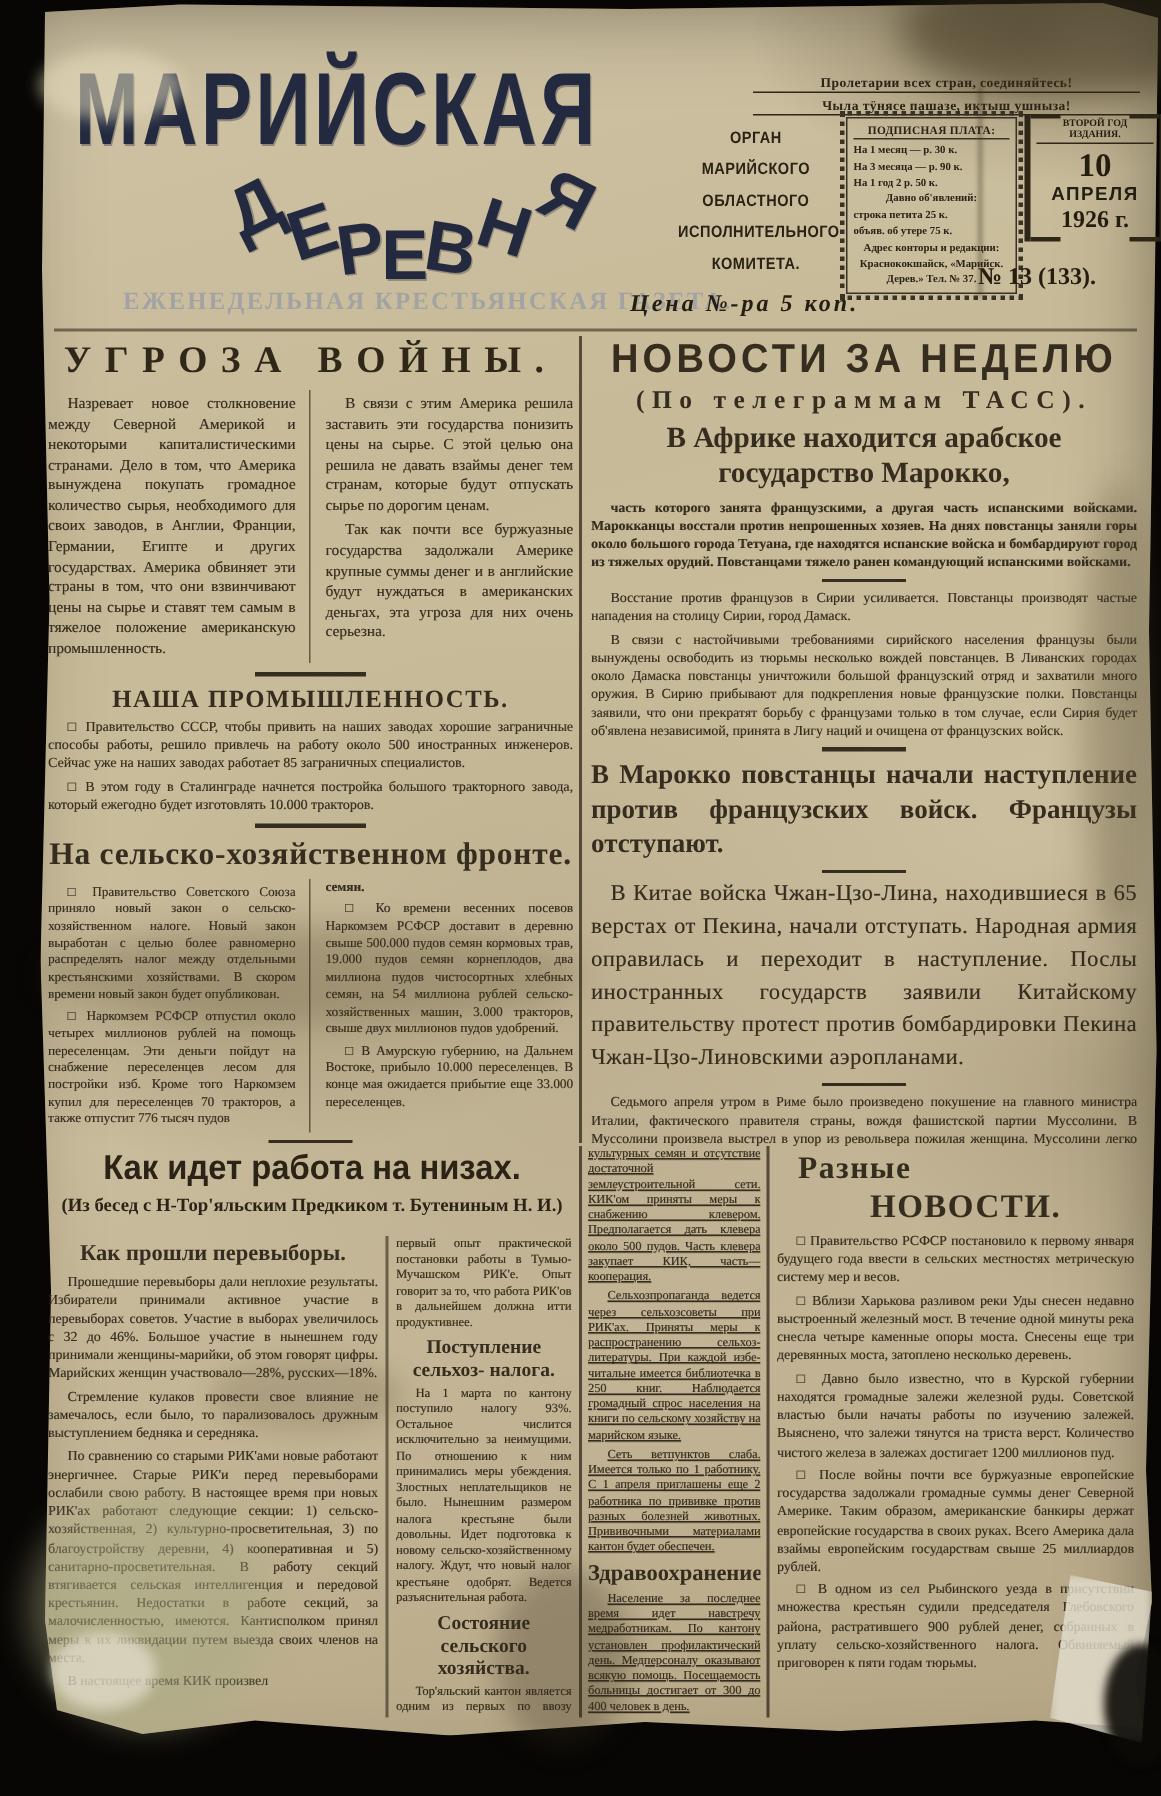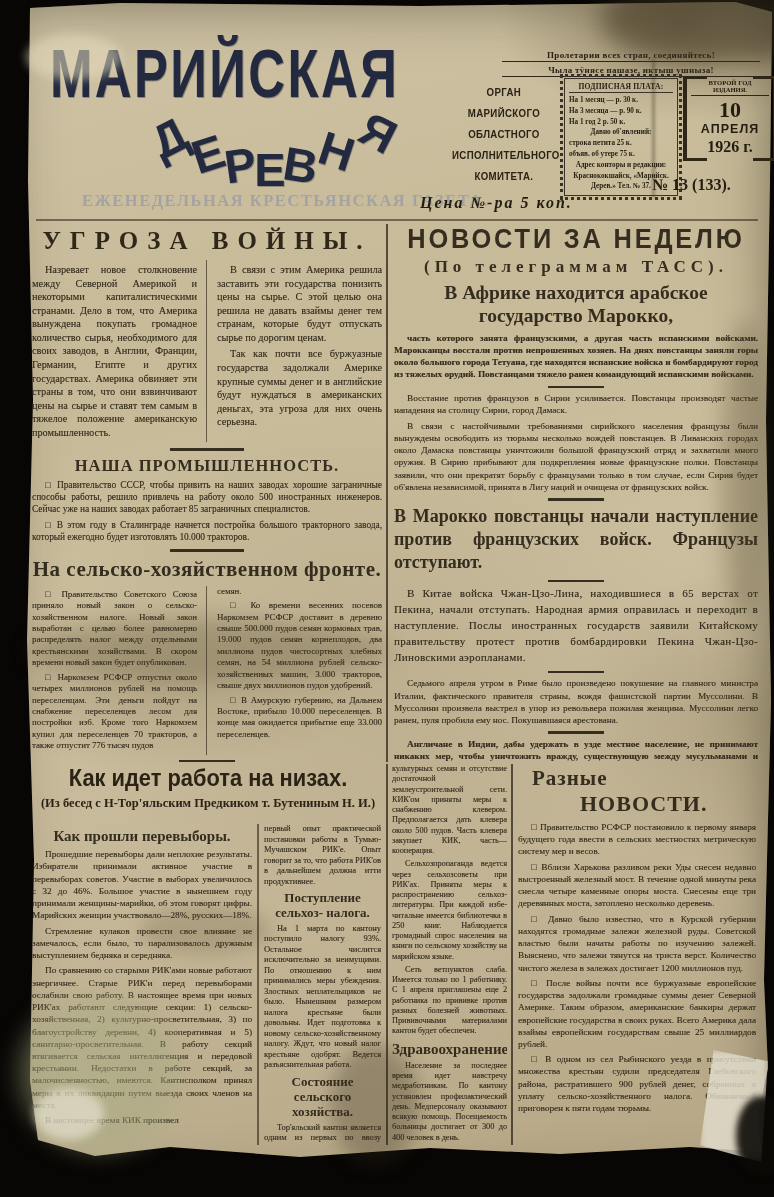--- a/index.html
+++ b/index.html
@@ -53,23 +53,23 @@
   .col{position:absolute;overflow:hidden;}
   .vdiv{position:absolute;width:1.5px;background:rgba(46,39,24,.75);}
   .hrule{position:absolute;height:1.5px;background:rgba(46,39,24,.8);}
   .p{text-align:justify;margin:3px 0;text-indent:13px;
      text-shadow:.3px .3px .4px rgba(43,35,22,.45);}
   .t10{font-size:10.2px;line-height:1.33;}
   .t95{font-size:9.3px;line-height:1.3;}
   .t9{font-size:8.8px;line-height:1.3;}
   .t92{font-size:9.2px;line-height:1.33;}
   .t84{font-size:8.4px;line-height:1.25;}
-  .t82{font-size:8.2px;line-height:1.25;}
+  .t82{font-size:8.2px;line-height:1.25;text-decoration:underline;}
   .bold{font-weight:bold;}
-  .big{font-size:11px;line-height:1.45;letter-spacing:.3px;}
+  .big{font-size:15px;line-height:1.45;letter-spacing:.3px;}
   .twocol{display:flex;gap:10px;}
   .subcol{flex:1 1 0;min-width:0;}
   .subcol-r{border-right:1px solid rgba(46,39,24,.7);padding-right:9px;}
   .bar{width:74px;height:3px;background:#2b2416;margin:6px auto 5px;}
   .bar-sm{width:56px;height:2.5px;background:#2b2416;margin:5px auto 4px;}
   .h-ugroza{margin:2px 0 5px;text-align:center;font:bold 25px "Liberation Serif",serif;letter-spacing:9px;color:#241d10;}
   .h-prom{margin:3px 0 3px;text-align:center;font:bold 16.5px "Liberation Serif",serif;letter-spacing:1px;}
   .h-selhoz{margin:3px 0 4px;text-align:center;font:bold 21px "Liberation Serif",serif;letter-spacing:.5px;}
   .h-news{margin:0;text-align:center;font:bold 27px "Liberation Sans",sans-serif;letter-spacing:3px;transform:scaleX(.94);}
   .h-tass{margin:2px 0 4px;text-align:center;font:bold 17px "Liberation Serif",serif;letter-spacing:5px;}
@@ -154,21 +154,21 @@
     <p class="p t95">□ Правительство СССР, чтобы привить на наших заводах хорошие заграничные способы работы, решило привлечь на работу около 500 иностранных инженеров. Сейчас уже на наших заводах работает 85 заграничных специалистов.</p>
     <p class="p t95">□ В этом году в Сталинграде начнется постройка большого тракторного завода, который ежегодно будет изготовлять 10.000 тракторов.</p>
     <div class="bar"></div>
     <h3 class="h-selhoz">На сельско-хозяйственном фронте.</h3>
     <div class="twocol">
       <div class="subcol subcol-r">
         <p class="p t9">□ Правительство Советского Союза приняло новый закон о сельско-хозяйственном налоге. Новый закон выработан с целью более равномерно распределять налог между отдельными крестьянскими хозяйствами. В скором времени новый закон будет опубликован.</p>
         <p class="p t9">□ Наркомзем РСФСР отпустил около четырех миллионов рублей на помощь переселенцам. Эти деньги пойдут на снабжение переселенцев лесом для постройки изб. Кроме того Наркомзем купил для переселенцев 70 тракторов, а также отпустит 776 тысяч пудов</p>
       </div>
       <div class="subcol">
-        <p class="p t9" style="text-indent:0;margin-top:0;">семян.</p>
+        <p class="p t9" style="text-indent:0;margin-top:0;font-weight:bold;">семян.</p>
         <p class="p t9">□ Ко времени весенних посевов Наркомзем РСФСР доставит в деревню свыше 500.000 пудов семян кормовых трав, 19.000 пудов семян корнеплодов, два миллиона пудов чистосортных хлебных семян, на 54 миллиона рублей сельско-хозяйственных машин, 3.000 тракторов, свыше двух миллионов пудов удобрений.</p>
         <p class="p t9">□ В Амурскую губернию, на Дальнем Востоке, прибыло 10.000 переселенцев. В конце мая ожидается прибытие еще 33.000 переселенцев.</p>
       </div>
     </div>
     <div class="bar-sm"></div>
 
   </div>
 
   <div class="col fade" style="left:394px;top:224px;width:364px;height:540px;">
     <h2 class="h-news">НОВОСТИ ЗА НЕДЕЛЮ</h2>

